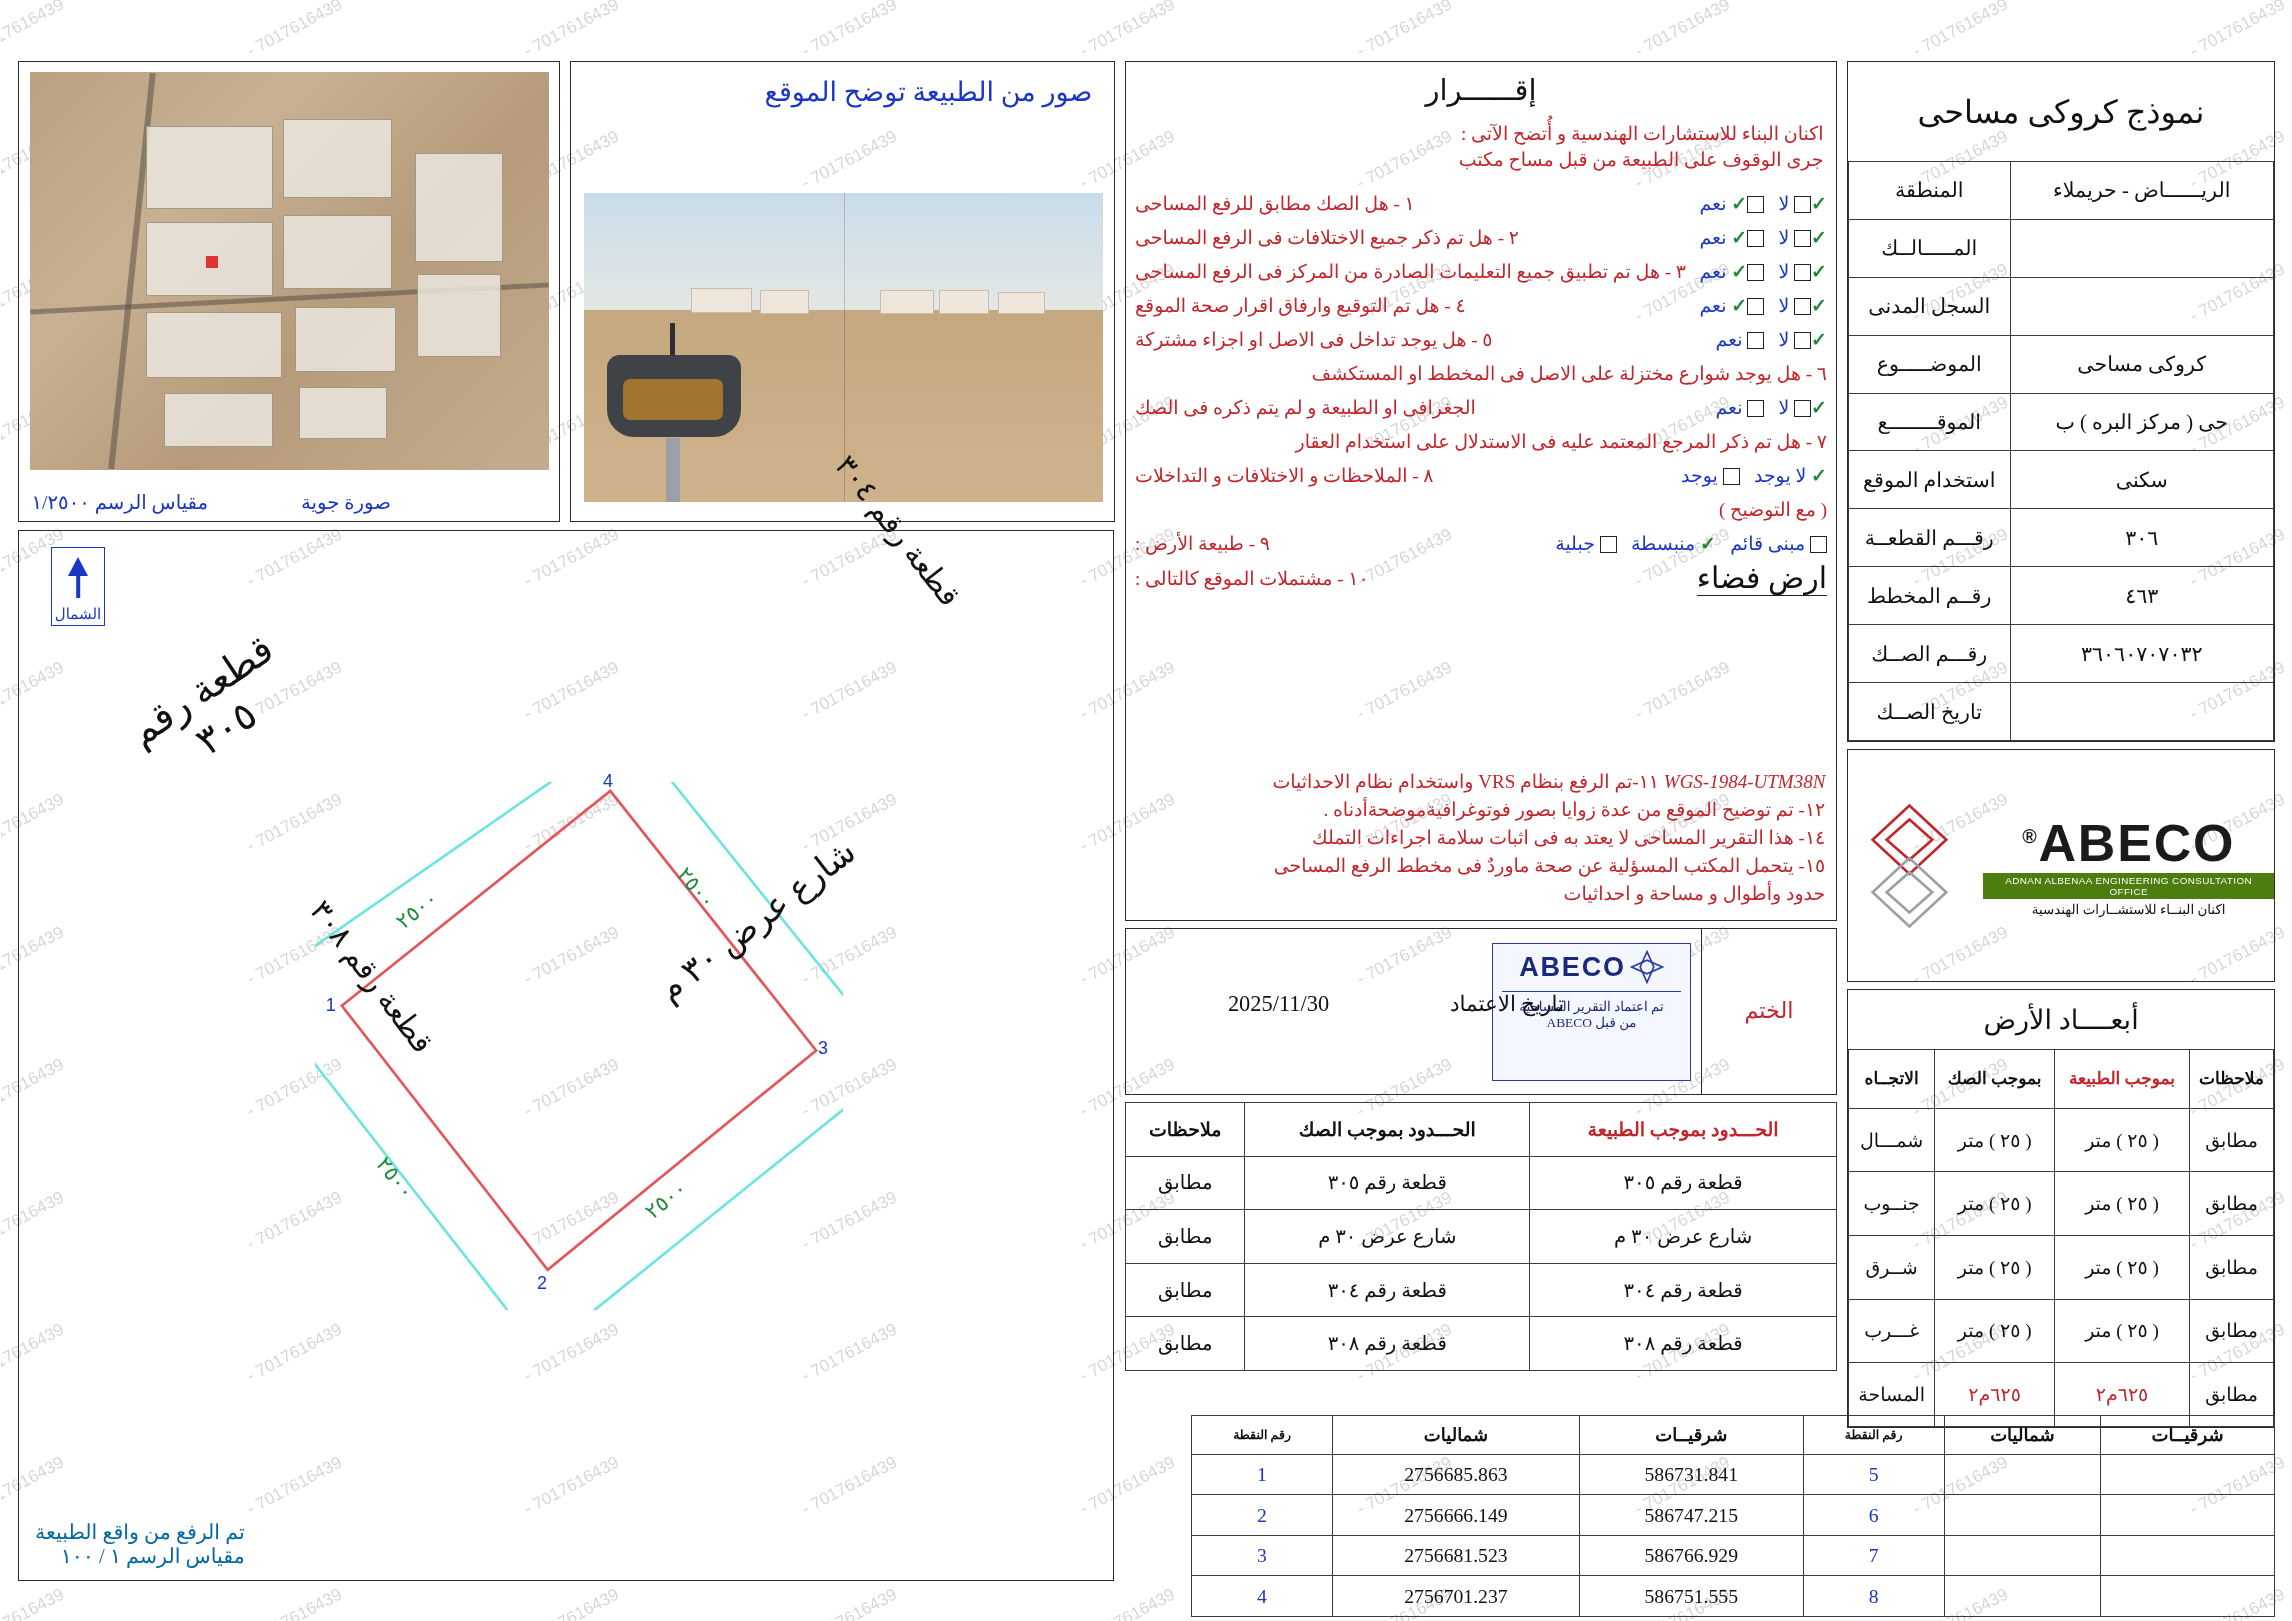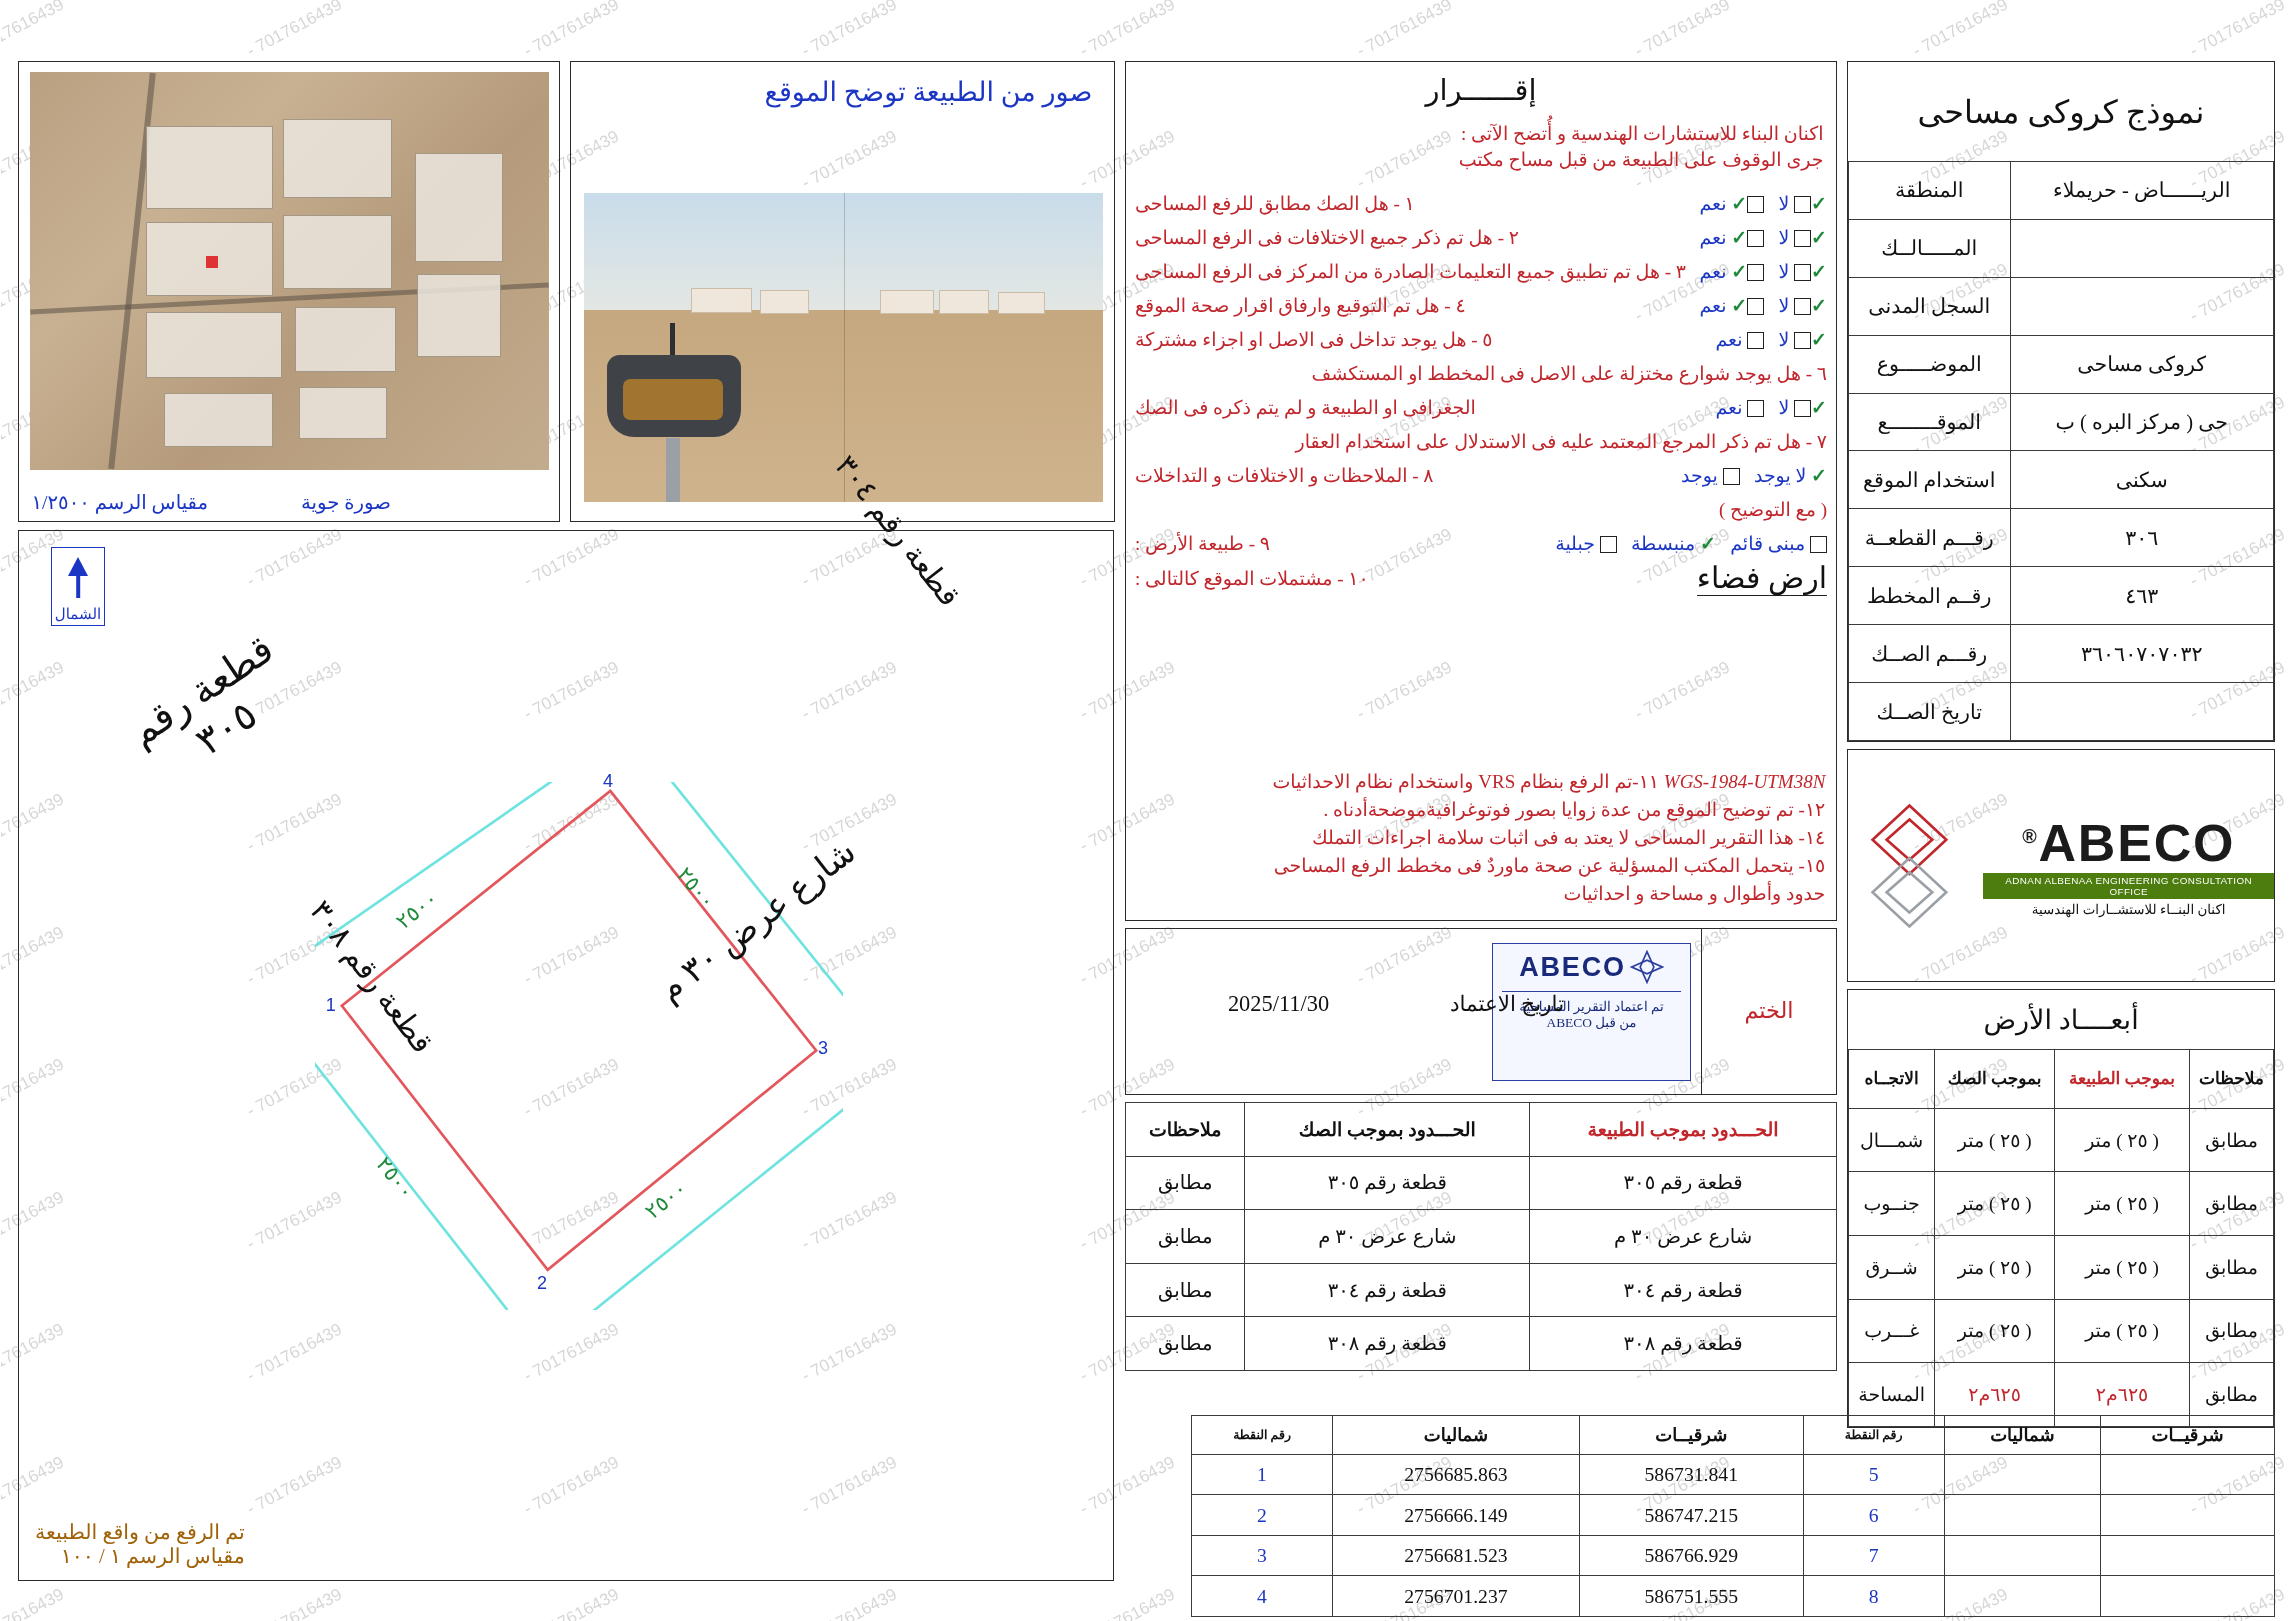--- a/index.html
+++ b/index.html
@@ -229,21 +229,21 @@
 
     <div style="position:absolute;left:113px;top:133px;transform:rotate(-34deg);color:#111;font-size:39px;font-family:'Liberation Serif',serif;">
       <span>قطعة رقم</span>
       <div style="text-align:center;">٣٠٥</div>
     </div>
 
     <div style="position:absolute;left:788px;top:-18px;transform:rotate(52deg);font-size:30px;font-family:'Liberation Serif',serif;">قطعة رقم ٣٠٤</div>
     <div style="position:absolute;left:262px;top:428px;transform:rotate(53deg);font-size:30px;font-family:'Liberation Serif',serif;">قطعة رقم ٣٠٨</div>
     <div style="position:absolute;left:618px;top:369px;transform:rotate(-38deg);font-size:34px;font-family:'Liberation Serif',serif;">شارع عرض ٣٠ م</div>
 
-    <div style="position:absolute;left:16px;bottom:12.5px;color:#a16207;font-size:20.6px;font-family:'Liberation Serif',serif;text-align:right;margin-top:17px;">
+    <div style="position:absolute;left:16px;bottom:12.5px;color:#0369a1;font-size:20.6px;font-family:'Liberation Serif',serif;text-align:right;margin-top:17px;">
       <div>تم الرفع من واقع الطبيعة</div>
       <div>مقياس الرسم   ١  /  ١٠٠</div>
     </div>
   </div>
 
   <div class="box" style="left:1125px;top:61px;width:712px;height:860px;">
     <div class="ttl" style="position:absolute;top:10.7px;left:0;right:0;text-align:center;font-size:29px;letter-spacing:3.6px;">إقــــــرار</div>
     <div style="position:absolute;top:59px;right:12.5px;left:12.5px;text-align:right;font-size:19px;line-height:26px;font-family:'Liberation Serif',serif;" class="red">
       <div>اكنان البناء للاستشارات الهندسية  و أُتضح الآتى :</div>
       <div>جرى الوقوف على الطبيعة من قبل مساح مكتب</div>

